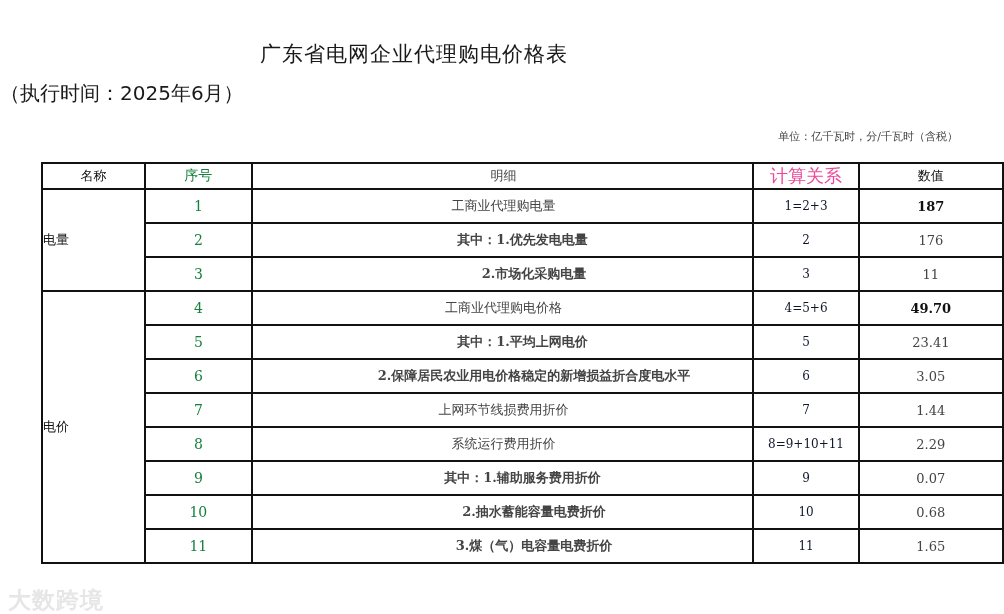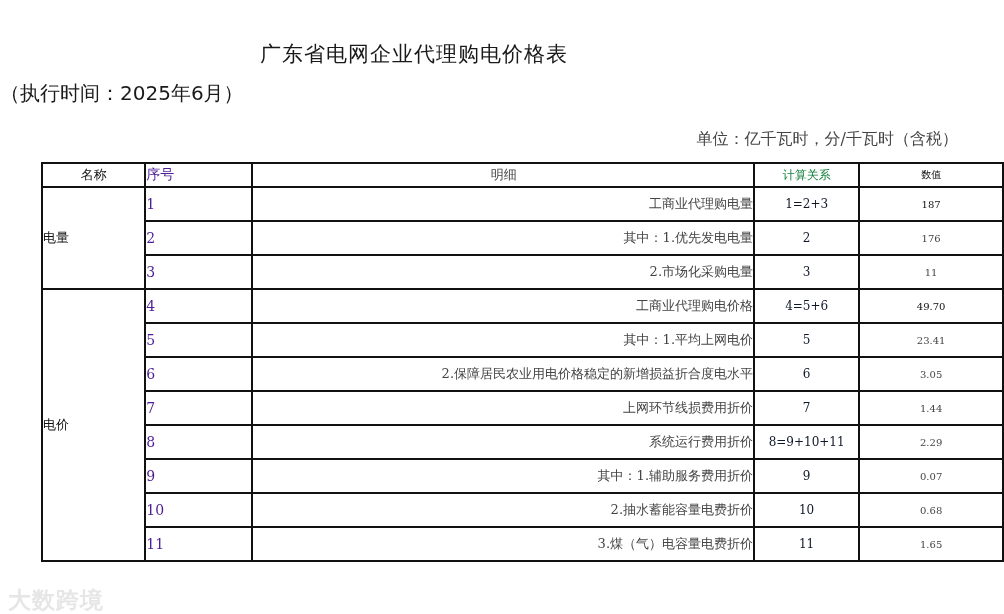--- a/index.html
+++ b/index.html
@@ -2,49 +2,49 @@
 <html><head>
 <meta charset="utf-8">
 <style>
   html, body { margin: 0; padding: 0; background: #ffffff; }
   body { width: 1004px; height: 614px; position: relative; overflow: hidden;
          font-family: "DejaVu Serif", "Liberation Serif", serif; color: #222; }
   .title { position: absolute; left: 0; width: 828px; top: 40px; text-align: center;
            font-family: "DejaVu Sans", "Liberation Sans", sans-serif; font-size: 21px; color: #1a1a1a; letter-spacing: 1px; }
   .subtitle { position: absolute; left: 0; width: 1004px; top: 80px; text-align: left;
               font-family: "DejaVu Sans", "Liberation Sans", sans-serif; font-size: 20px; color: #1a1a1a; }
-  .unit { position: absolute; right: 46px; top: 129px; font-size: 16px; color: #444; }
+  .unit { position: absolute; right: 46px; top: 129px; font-size: 11px; color: #444; }
   table { position: absolute; left: 41px; top: 162px; border-collapse: collapse; table-layout: fixed; }
   td, th { border: 2px solid #111; padding: 0; height: 32px; font-size: 13px; color: #333; }
   th { height: 22px; font-weight: normal; font-family: "DejaVu Sans", "Liberation Sans", sans-serif; font-size: 13px; color: #111; text-align: center; }
   .c-name { width: 107px; font-family: Liberation Serif, serif; color: #111; }
-  .c-seq { width: 110px; text-align: left; font-size: 14px; color: #4c1d95; }
-  .c-detail { width: 463px; text-align: right; padding-left: 2px; color: #444; }
+  .c-seq { width: 110px; text-align: center; font-size: 14px; color: #15803d; }
+  .c-detail { width: 463px; text-align: center; padding-left: 2px; color: #444; }
   .c-calc { width: 105px; text-align: center; color: #0f172a; font-size: 12px; }
-  .c-val { width: 149px; text-align: center; color: #444; font-size: 10px; }
-  .bold { font-weight: normal; color: #111; }
-  .ind1 { padding-left: 40px; }
-  .ind2 { padding-left: 63px; }
+  .c-val { width: 149px; text-align: center; color: #444; font-size: 13px; }
+  .bold { font-weight: bold; color: #111; }
+  .ind1 { padding-left: 40px; font-weight: bold; }
+  .ind2 { padding-left: 63px; font-weight: bold; }
   .watermark { position: absolute; left: 8px; top: 585px; font-family: "DejaVu Sans", "Liberation Sans", sans-serif;
                font-size: 23px; color: #e6e6e6; font-weight: bold; letter-spacing: 1px; }
 </style>
 </head>
 <body>
 
 <div class="title">广东省电网企业代理购电价格表</div>
 <div class="subtitle">（执行时间：2025年6月）</div>
 <div class="unit">单位：亿千瓦时，分/千瓦时（含税）</div>
 
 <table>
   <thead>
     <tr>
       <th class="c-name">名称</th>
       <th class="c-seq">序号</th>
       <th class="c-detail" style="text-align:center">明细</th>
-      <th class="c-calc" style="font-size:12px;color:#15803d">计算关系</th>
+      <th class="c-calc" style="font-size:18px;color:#ec4899">计算关系</th>
       <th class="c-val" style="color:#111">数值</th>
     </tr>
   </thead>
   <tbody id="tbody">
       <tr>
         <td class="c-name" rowspan="3">电量</td>
         <td class="c-seq">1</td>
         <td class="c-detail">工商业代理购电量</td>
         <td class="c-calc">1=2+3</td>
         <td class="c-val bold">187</td>

